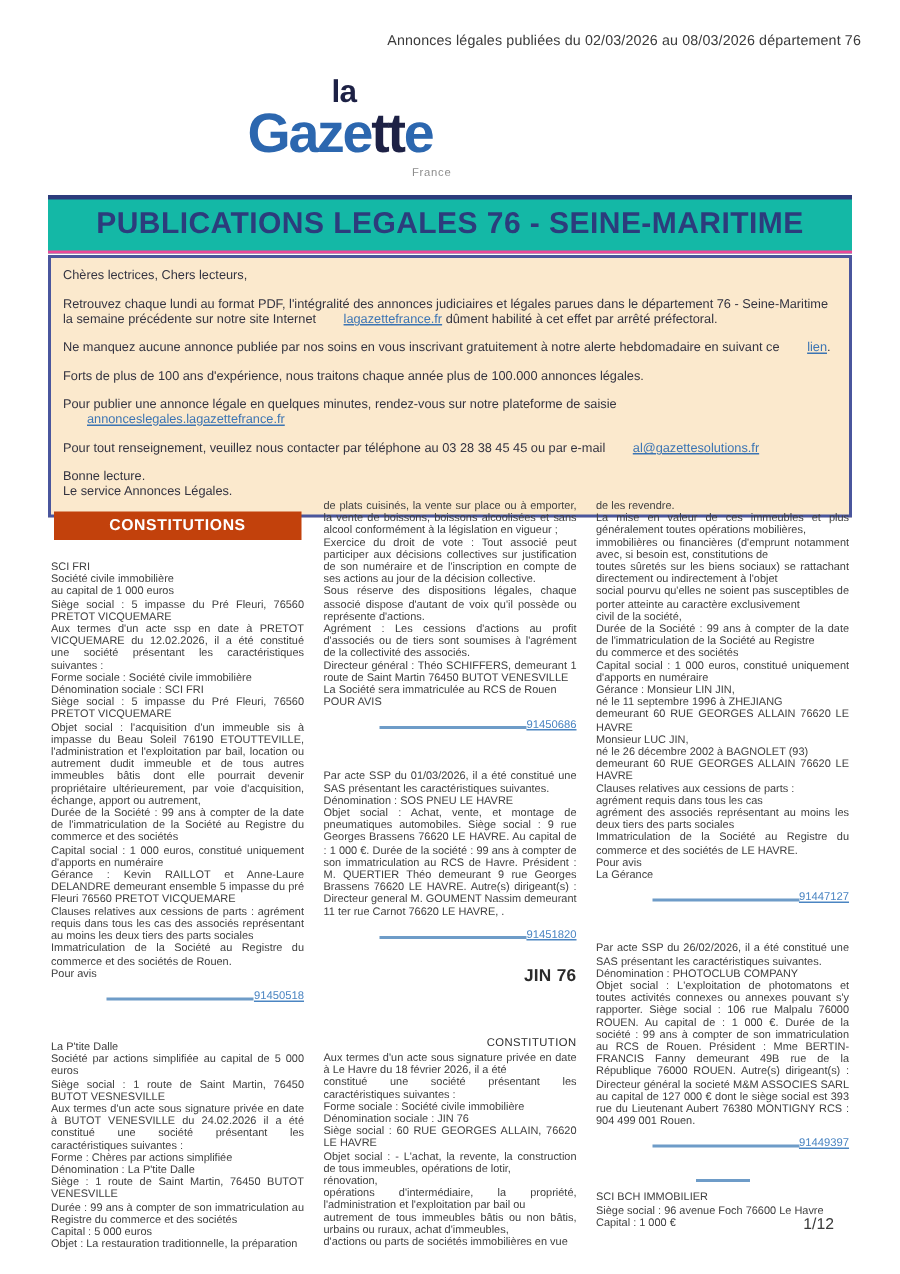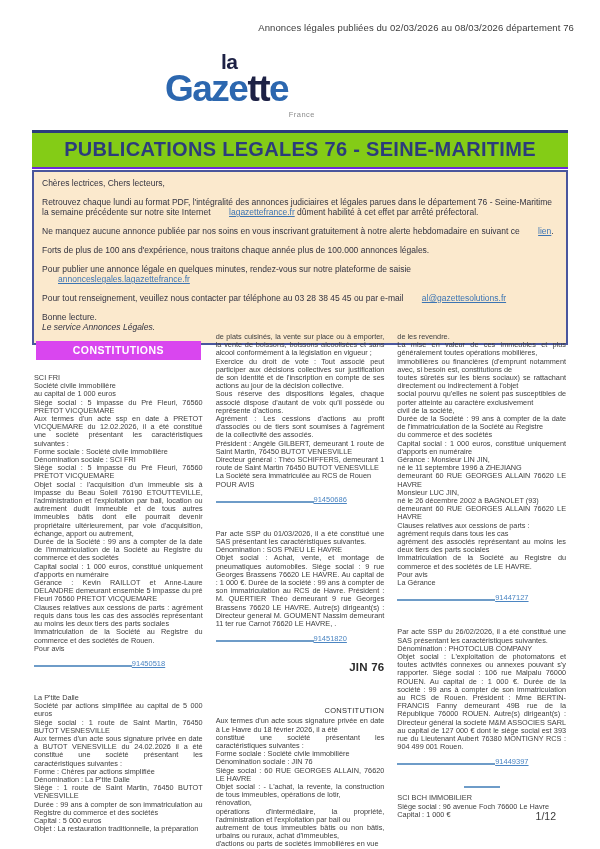--- a/index.html
+++ b/index.html
@@ -19,60 +19,60 @@
   .logo-la {
     position:absolute; top:-8px; left:56px;
     font-size:21px; font-weight:bold; color:#1d2145; letter-spacing:-0.5px;
   }
   .logo-gazette {
     position:absolute; top:10px; left:0;
     font-size:37px; font-weight:bold; letter-spacing:-1.5px; color:#2c67af;
   }
   .logo-gazette .tt { color:#1d2145; }
   .logo-france {
-    position:absolute; top:52px; right:0;
+    position:absolute; top:52px; right:14px;
     font-size:7.5px; color:#8c8c8c; letter-spacing:.5px;
   }
   
   .title-bar {
     position:absolute; top:130px; left:32px; right:32px;
-    border-top:3px solid #2c3c7c; border-bottom:2px solid #6d28d9;
-    background:#84cc16; text-align:center; padding:5px 0 6px 0;
+    border-top:3px solid #2c3c7c; border-bottom:2px solid #ec4899;
+    background:#14b8a6; text-align:center; padding:5px 0 6px 0;
   }
   .title-bar h1 {
     font-size:20px; font-weight:bold; color:#2c3c7c; letter-spacing:.3px;
   }
   
   .intro-box {
     position:absolute; top:170px; left:32px; right:32px;
     background:#fbe9cd; border:2px solid #4a569d;
     padding:6px 8px 7px 8px;
     font-size:8.5px; line-height:10px; color:#333340;
   }
   .intro-p { margin-bottom:9px; }
   .intro-p.tight { margin-bottom:0; }
-  .intro-p:last-child { margin-bottom:4px;font-style:italic; }
+  .intro-p:last-child { margin-bottom:4px; }
   .intro-link { color:#3b74b3; text-decoration:underline;padding-left:16px; }
   
   .columns {
     position:absolute; top:333px; left:34px; right:34px;
     display:flex; gap:13px; align-items:flex-start;
   }
   .col { flex:1 1 0; min-width:0; }
   .section-header {
-    background:#d946ef; color:#ffffff; text-align:center;
+    background:#c2410c; color:#ffffff; text-align:center;
     font-size:10.5px; font-weight:bold; letter-spacing:.4px;
     padding:3px 0 4px 0; margin:8px 2px 14px 2px;
   }
   .ann-text { margin:0; }
   .ann-line {
     font-size:7.3px; line-height:8.2px; text-align:justify; color:#404040;
   }
   .ref-row {
-    display:flex; align-items:flex-end; justify-content:flex-start;
+    display:flex; align-items:flex-end; justify-content:flex-end;
     margin-top:5px; height:10px;
   }
   .ref-line { width:58%; height:2px; background:#6e9cc8; margin-bottom:1px; }
   .ref-num {
     font-size:7.5px; color:#4b85c2; text-decoration:underline; line-height:8px;
   }
   .center-title {
     text-align:right; font-size:11.5px; font-weight:bold; color:#2b2b2b;
     margin-bottom:5px; letter-spacing:.2px;
   }
@@ -148,24 +148,23 @@
         <div class="ann-line">Dénomination : La P'tite Dalle</div>
         <div class="ann-line">Siège : 1 route de Saint Martin, 76450 BUTOT VENESVILLE</div>
         <div class="ann-line">Durée : 99 ans à compter de son immatriculation au Registre du commerce et des sociétés</div>
         <div class="ann-line">Capital : 5 000 euros</div>
         <div class="ann-line">Objet : La restauration traditionnelle, la préparation</div>
       </div>
     </div>
   <div class="col">
       <div class="ann-text">
         <div class="ann-line">de plats cuisinés, la vente sur place ou à emporter, la vente de boissons, boissons alcoolisées et sans alcool conformément à la législation en vigueur ;</div>
-        <div class="ann-line">Exercice du droit de vote : Tout associé peut participer aux décisions collectives sur justification de son identité et de l'inscription en compte de ses actions au jour de la décision collective.</div>
+        <div class="ann-line">Exercice du droit de vote : Tout associé peut participer aux décisions collectives sur justification de son numéraire et de l'inscription en compte de ses actions au jour de la décision collective.</div>
         <div class="ann-line">Sous réserve des dispositions légales, chaque associé dispose d'autant de voix qu'il possède ou représente d'actions.</div>
         <div class="ann-line">Agrément : Les cessions d'actions au profit d'associés ou de tiers sont soumises à l'agrément de la collectivité des associés.</div>
-        <div class="ann-line">Président : Angèle GILBERT, demeurant 1 route de Saint Martin, 76450 BUTOT VENESVILLE</div>
         <div class="ann-line">Directeur général : Théo SCHIFFERS, demeurant 1 route de Saint Martin 76450 BUTOT VENESVILLE</div>
         <div class="ann-line">La Société sera immatriculée au RCS de Rouen</div>
         <div class="ann-line">POUR AVIS</div>
       </div>
       <div class="ref-row">
         <div class="ref-line"></div>
         <a href="#" class="ref-num">91450686</a>
       </div>
       <div class="gap" style="height: 26px;"></div>
       <div class="ann-text">

